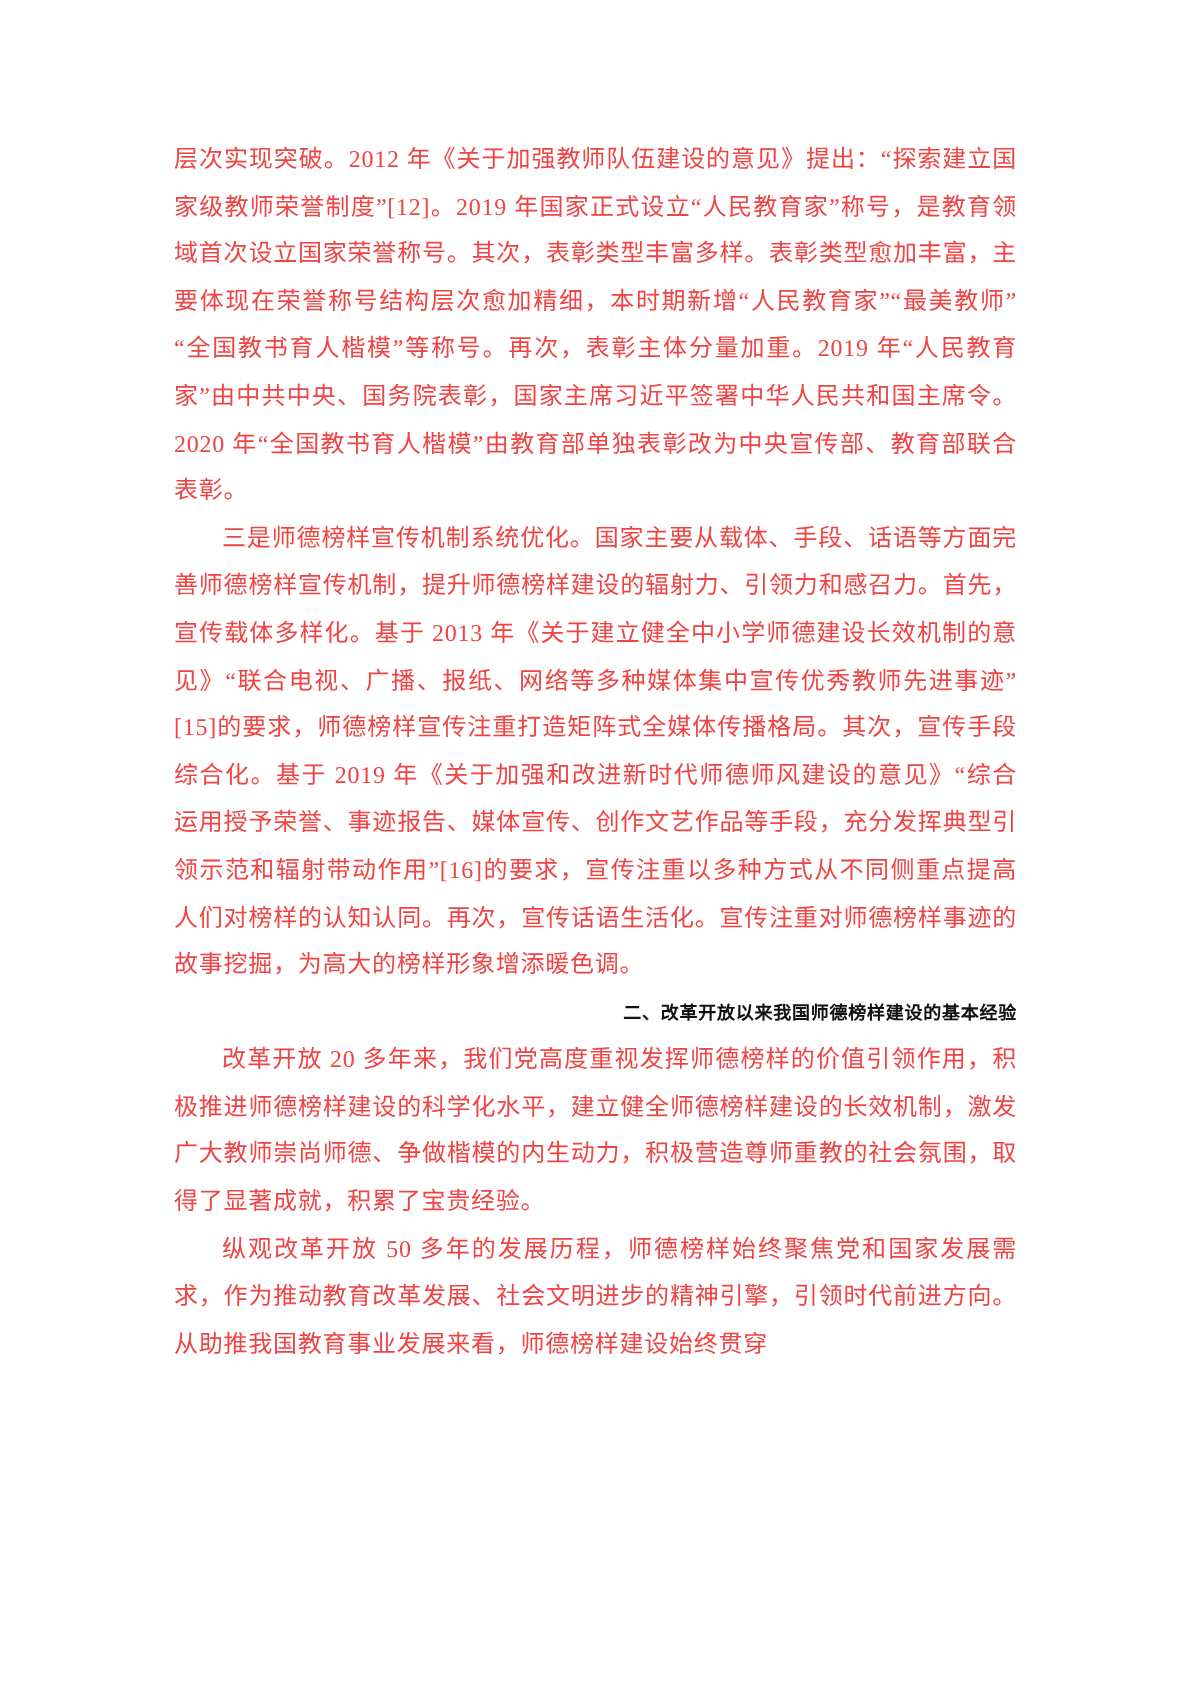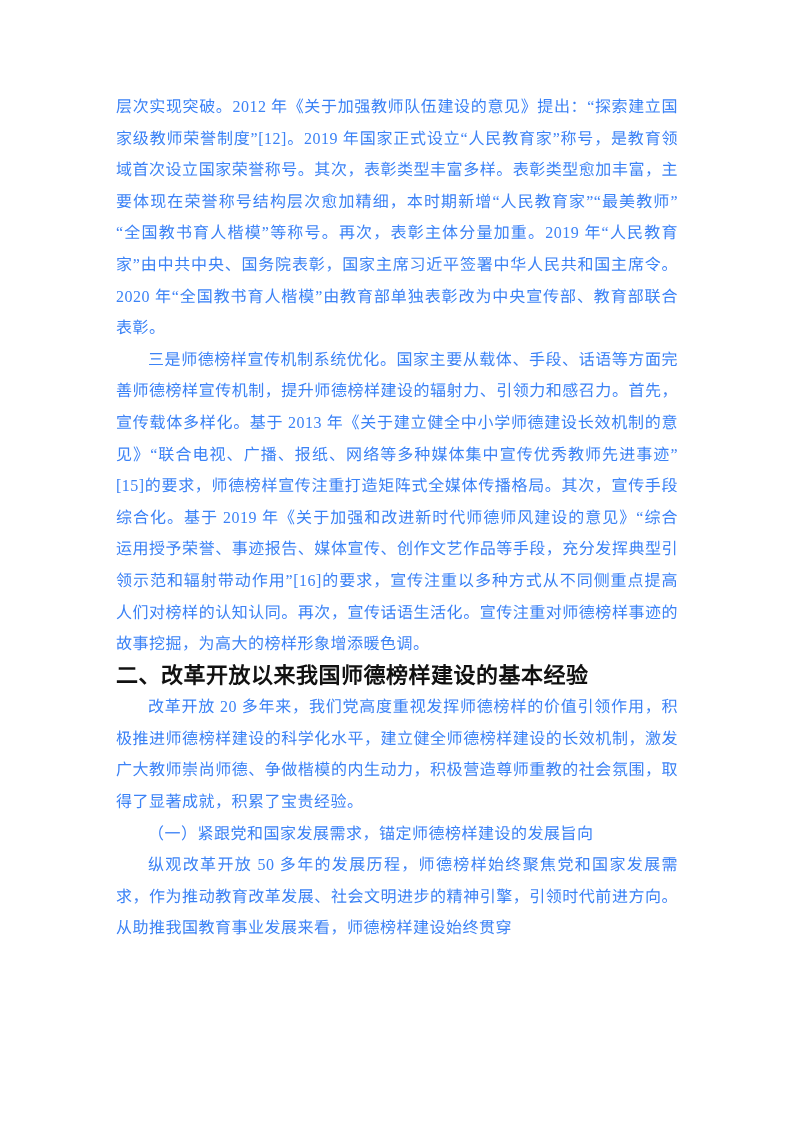--- a/index.html
+++ b/index.html
@@ -18,44 +18,43 @@
     position: absolute;
     left: 116px;
     top: 91px;
     width: 562px;
   }
   .body-par {
     margin: 0;
     font-family: "Liberation Serif", "DejaVu Serif", serif;
     font-size: 16px;
     line-height: 31.6px;
-    color: #3b82f6;
+    color: #ef4444;
     text-align: justify;
     text-justify: inter-ideograph;
     letter-spacing: 0.5px;
   }
   .indent {
     text-indent: 2em;
   }
   .section-heading {
     margin: 0;
     font-family: "Liberation Sans", "DejaVu Sans", sans-serif;
     font-weight: 700;
-    font-size: 22px;
+    font-size: 12px;
     line-height: 31.6px;
     color: #111111;
-    text-align: left;
+    text-align: right;
     letter-spacing: 0.5px;
   }
 </style>
 </head>
 <body>
 
 <div class="page">
   <div class="text-column">
     <p class="body-par">层次实现突破。2012 年《关于加强教师队伍建设的意见》提出：“探索建立国家级教师荣誉制度”[12]。2019 年国家正式设立“人民教育家”称号，是教育领域首次设立国家荣誉称号。其次，表彰类型丰富多样。表彰类型愈加丰富，主要体现在荣誉称号结构层次愈加精细，本时期新增“人民教育家”“最美教师”“全国教书育人楷模”等称号。再次，表彰主体分量加重。2019 年“人民教育家”由中共中央、国务院表彰，国家主席习近平签署中华人民共和国主席令。2020 年“全国教书育人楷模”由教育部单独表彰改为中央宣传部、教育部联合表彰。</p>
     <p class="body-par indent">三是师德榜样宣传机制系统优化。国家主要从载体、手段、话语等方面完善师德榜样宣传机制，提升师德榜样建设的辐射力、引领力和感召力。首先，宣传载体多样化。基于 2013 年《关于建立健全中小学师德建设长效机制的意见》“联合电视、广播、报纸、网络等多种媒体集中宣传优秀教师先进事迹”[15]的要求，师德榜样宣传注重打造矩阵式全媒体传播格局。其次，宣传手段综合化。基于 2019 年《关于加强和改进新时代师德师风建设的意见》“综合运用授予荣誉、事迹报告、媒体宣传、创作文艺作品等手段，充分发挥典型引领示范和辐射带动作用”[16]的要求，宣传注重以多种方式从不同侧重点提高人们对榜样的认知认同。再次，宣传话语生活化。宣传注重对师德榜样事迹的故事挖掘，为高大的榜样形象增添暖色调。</p>
     <h2 class="section-heading">二、改革开放以来我国师德榜样建设的基本经验</h2>
     <p class="body-par indent">改革开放 20 多年来，我们党高度重视发挥师德榜样的价值引领作用，积极推进师德榜样建设的科学化水平，建立健全师德榜样建设的长效机制，激发广大教师崇尚师德、争做楷模的内生动力，积极营造尊师重教的社会氛围，取得了显著成就，积累了宝贵经验。</p>
-    <p class="body-par indent">（一）紧跟党和国家发展需求，锚定师德榜样建设的发展旨向</p>
     <p class="body-par indent">纵观改革开放 50 多年的发展历程，师德榜样始终聚焦党和国家发展需求，作为推动教育改革发展、社会文明进步的精神引擎，引领时代前进方向。从助推我国教育事业发展来看，师德榜样建设始终贯穿</p>
   </div>
 </div>
 
 </body></html>

